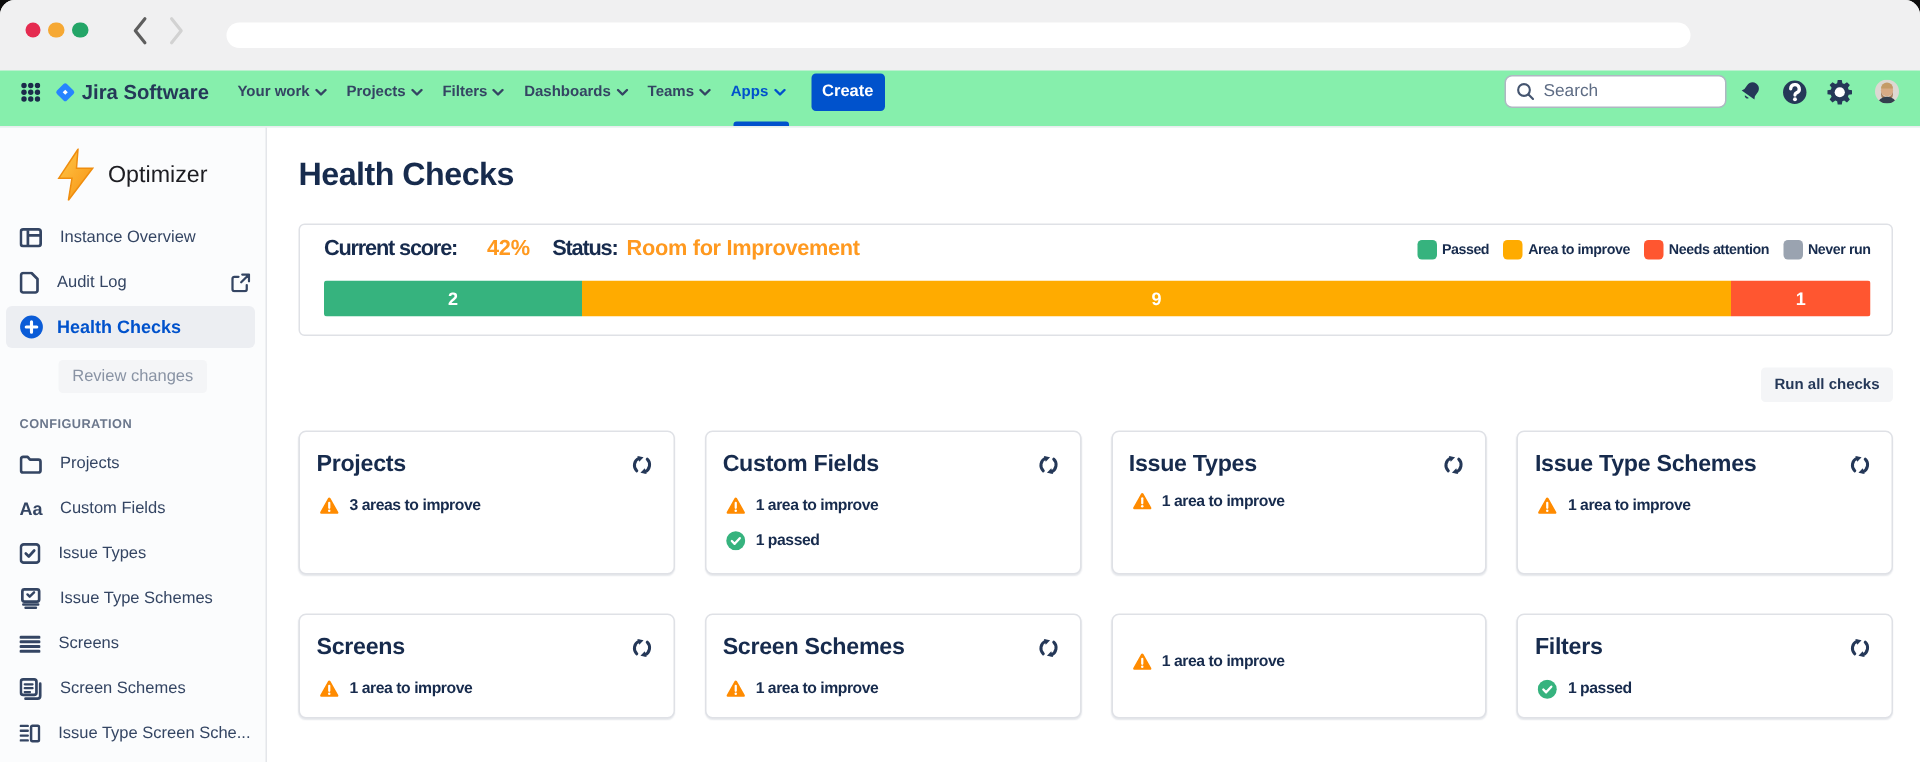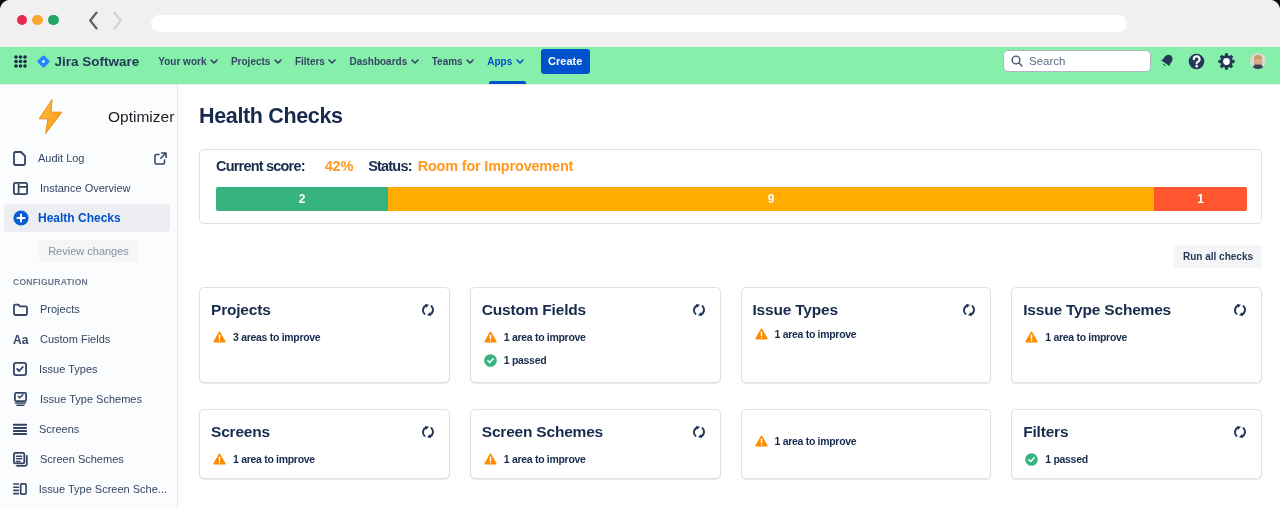--- a/index.html
+++ b/index.html
@@ -25,21 +25,21 @@
 .navitem .chev { margin-left:3.5px; margin-top:1.5px; }
 .navitem.active { color:#0052cc; }
 .underline { position:absolute; top:34px; left:489px; width:37px; height:3px; background:#0052cc; border-radius:2px 2px 0 0; }
 .createbtn { margin-left:4px; background:#0052cc; color:#fff; font-size:11px; font-weight:700; width:49px; height:25px; border-radius:3px; display:flex; align-items:center; justify-content:center; }
 .nav-right { margin-left:auto; display:flex; align-items:center; }
 .searchbox { width:148px; height:22px; border:1.5px solid #aeb7c2; border-radius:5px; display:flex; align-items:center; background:#fff; }
 .searchbox .stext { color:#5e6c84; font-size:11.5px; margin-left:6px; }
 
 .page { position:absolute; top:85px; left:0; width:1280px; height:435px; display:flex; }
 .sidebar { width:178px; background:#fbfcfd; border-right:1px solid #e4e6ea; flex:none; }
-.sblogo { display:flex; align-items:center; padding-left:38px; margin-top:14px; height:35px;gap:36px; }
+.sblogo { display:flex; align-items:center; padding-left:38px; margin-top:14px; height:35px; }
 .sblogo .otext { font-size:15.5px; color:#1d1d22; margin-left:9px; }
 .sbmenu { margin-top:9px; }
 .sbitem { display:flex; align-items:center; height:30px; padding:0 10px 0 13px; font-size:11px; font-weight:400; color:#344563; }
 .sbitem .lbl { margin-left:12px; white-space:nowrap; }
 .sbitem.sel { background:#eceef2; border-radius:4px; color:#0052cc; font-weight:700; font-size:12px; height:28px; margin:1px 7px 1px 4px; padding:0 6px 0 9px; }
 .sbitem .ext { margin-left:auto; }
 .reviewbtn { margin:8px 0 0 39px; width:99px; height:22px; background:#f4f5f7; border-radius:3px; color:#8993a4; font-size:11px; font-weight:500; display:flex; align-items:center; justify-content:center; }
 .sbhead { margin:15px 0 0 13px; height:11px; font-size:8.5px; font-weight:700; color:#6b778c; letter-spacing:0.3px; }
 .sbmenu2 { margin-top:6px; }
 
@@ -179,35 +179,35 @@
                 <stop offset="0" stop-color="#ffc84a"></stop>
                 <stop offset="1" stop-color="#f79110"></stop>
               </linearGradient>
             </defs>
             <path d="M14 0.5 L1.2 19.8 L10 19.8 L7.6 34.5 L23.8 13.2 L13 13.2 Z" fill="url(#bolt)" stroke="#ef8d0e" stroke-width="1"></path>
           </svg>
         <span class="otext">Optimizer</span>
       </div>
       <div class="sbmenu">
       <div class="sbitem">
+            <svg width="15" height="13" viewBox="0 0 15 13">
+              <rect x="0.9" y="0.9" width="13.2" height="11.2" rx="1.6" stroke="#344563" stroke-width="1.8" fill="none"></rect>
+              <path d="M5.6 1.5 L5.6 11.5 M6 4.9 L14 4.9" stroke="#344563" stroke-width="1.8"></path>
+            </svg>
+            <span class="lbl">Instance Overview</span>
+          </div>
+      <div class="sbitem">
             <svg width="13" height="15" viewBox="0 0 13 15">
               <path d="M1 2.5 a1.5 1.5 0 0 1 1.5 -1.5 L8 1 L12 5 L12 12.5 a1.5 1.5 0 0 1 -1.5 1.5 L2.5 14 a1.5 1.5 0 0 1 -1.5 -1.5 Z" stroke="#344563" stroke-width="1.8" fill="none" stroke-linejoin="round"></path>
             </svg>
             <span class="lbl">Audit Log</span>
             <svg class="ext" width="13" height="13" viewBox="0 0 13 13">
               <path d="M10.5 8 L10.5 10.8 a1.2 1.2 0 0 1 -1.2 1.2 L2.2 12 a1.2 1.2 0 0 1 -1.2 -1.2 L1 3.7 a1.2 1.2 0 0 1 1.2 -1.2 L5 2.5" stroke="#344563" stroke-width="1.5" fill="none" stroke-linecap="round"></path>
               <path d="M7.5 1 L12 1 L12 5.5 M11.7 1.3 L6.8 6.2" stroke="#344563" stroke-width="1.5" fill="none" stroke-linecap="round" stroke-linejoin="round"></path>
             </svg>
-          </div>
-      <div class="sbitem">
-            <svg width="15" height="13" viewBox="0 0 15 13">
-              <rect x="0.9" y="0.9" width="13.2" height="11.2" rx="1.6" stroke="#344563" stroke-width="1.8" fill="none"></rect>
-              <path d="M5.6 1.5 L5.6 11.5 M6 4.9 L14 4.9" stroke="#344563" stroke-width="1.8"></path>
-            </svg>
-            <span class="lbl">Instance Overview</span>
           </div>
       <div class="sbitem sel">
             <svg width="16" height="16" viewBox="0 0 16 16">
               <circle cx="8" cy="8" r="7.6" fill="#0b5cd7"></circle>
               <path d="M8 4.5 L8 11.5 M4.5 8 L11.5 8" stroke="#fff" stroke-width="2.1" stroke-linecap="round"></path>
             </svg>
             <span class="lbl" style="margin-left:9px">Health Checks</span>
           </div>
       </div>
       <div class="reviewbtn">Review changes</div>
@@ -261,20 +261,30 @@
             </svg>
             <span class="lbl">Issue Type Screen Sche...</span>
           </div>
       </div>
     </aside>
     <main class="main">
       <h1>Health Checks</h1>
       <div class="scorecard">
         <div class="scoreline">
           <span class="scoretext">Current score:<span class="orange" style="margin-left:20px">42%</span><span style="margin-left:15px">Status:</span><span class="orange" style="margin-left:6px">Room for Improvement</span></span>
+          <span class="legend">
+            <span class="lgsq" style="background:#36b37e"></span>
+              <span class="lgtext">Passed</span>
+            <span class="lgsq" style="background:#ffab00"></span>
+              <span class="lgtext">Area to improve</span>
+            <span class="lgsq" style="background:#ff5630"></span>
+              <span class="lgtext">Needs attention</span>
+            <span class="lgsq" style="background:#9aa3b0"></span>
+              <span class="lgtext last">Never run</span>
+          </span>
         </div>
         <div class="bar">
           <div class="seg" style="flex:0 0 172px; background:#36b37e">2</div>
           <div class="seg" style="flex:1; background:#ffab00">9</div>
           <div class="seg" style="flex:0 0 93px; background:#ff5630">1</div>
         </div>
       </div>
       <div class="runbtn">Run all checks</div>
       <div class="grid">
         <div class="card tall">

